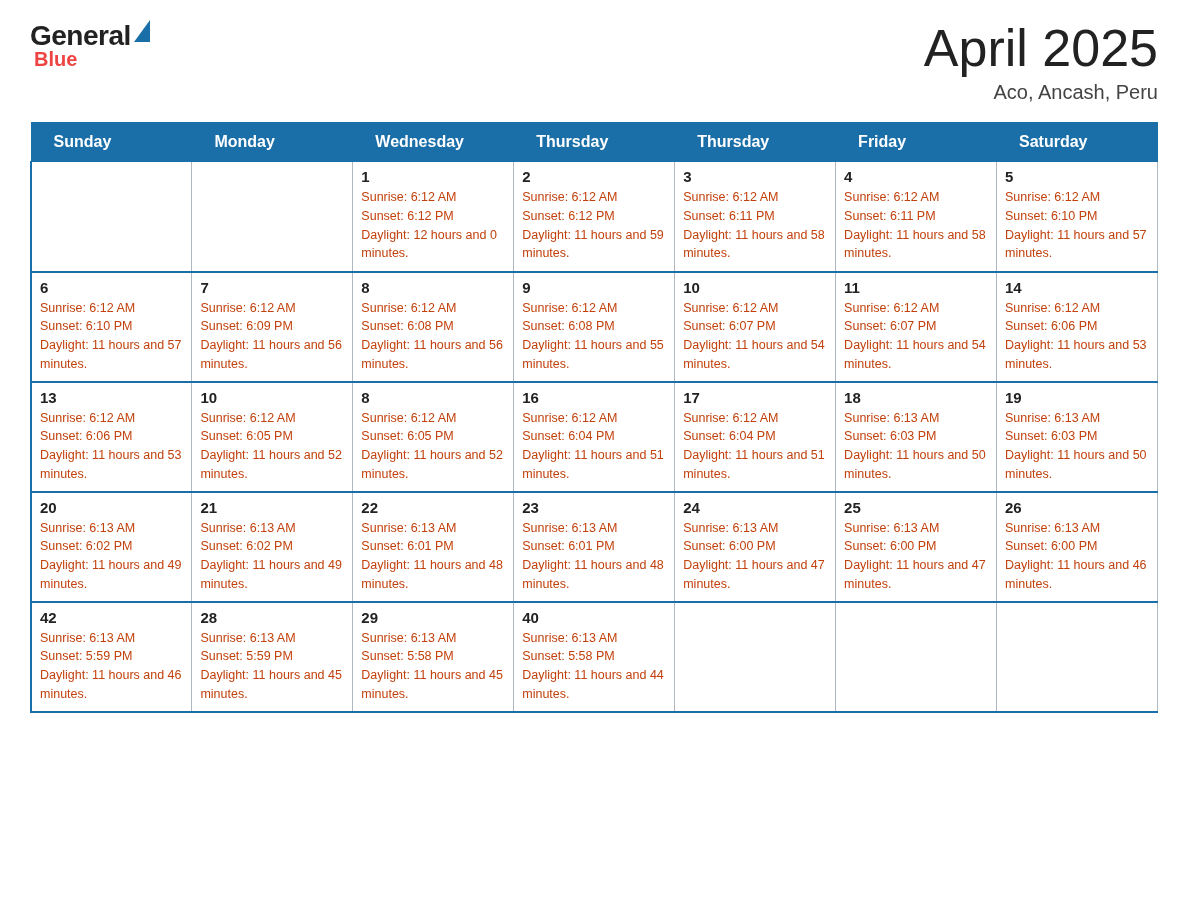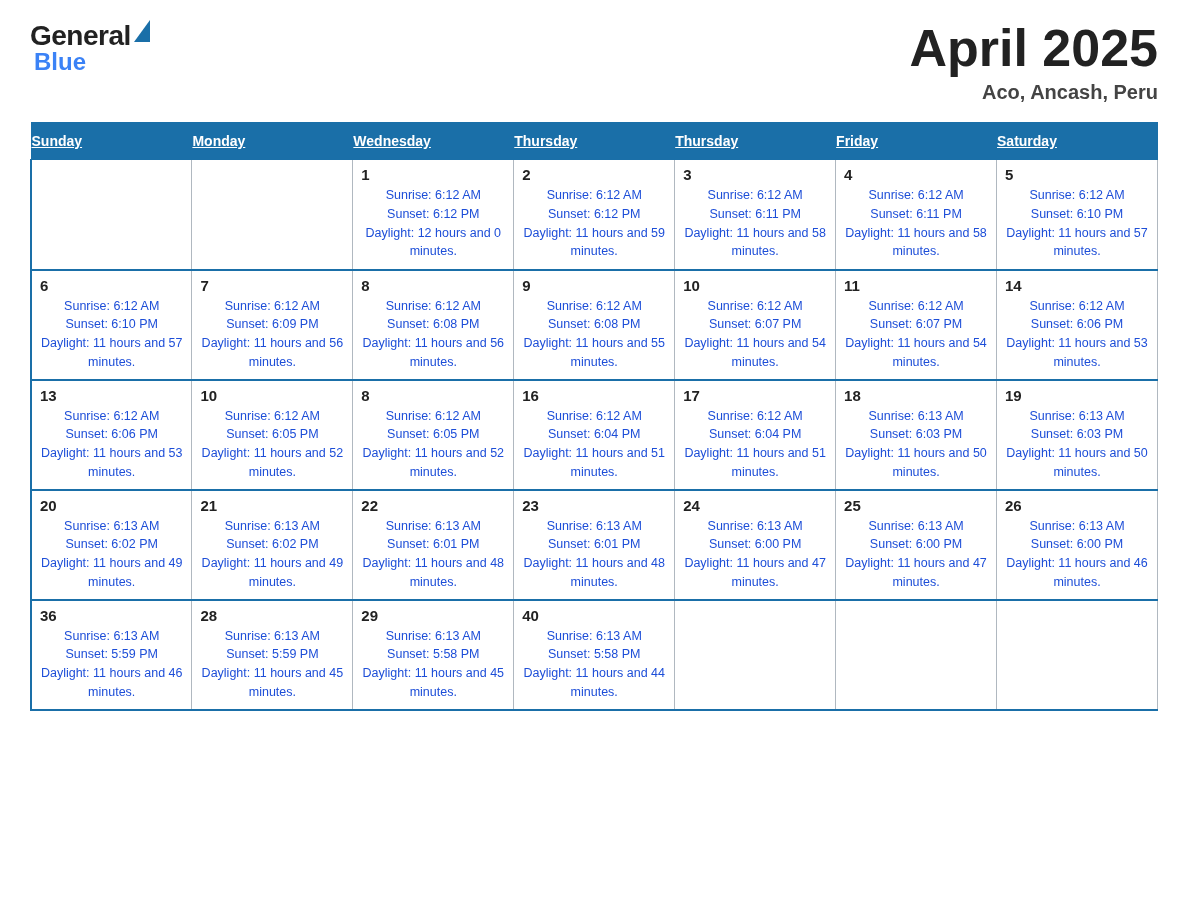--- a/index.html
+++ b/index.html
@@ -34,55 +34,53 @@
     .logo-triangle {
       width: 0;
       height: 0;
       border-left: 16px solid transparent;
       border-right: 0px solid transparent;
       border-bottom: 22px solid #1a6fa8;
       margin-left: 3px;
       margin-bottom: 2px;
     }
     .logo-blue-line {
-      font-size: 24px;
-      font-weight: bold;
-      color: #3b82f6;
+      font-size: 20px;
+      font-weight: bold;
+      color: #ef4444;
       margin-left: 4px;
       margin-top: -4px;
     }
     .title-block {
       text-align: right;
     }
     .main-title {
       font-size: 52px;
-      font-weight: bold;
+      font-weight: normal;
       color: #222;
       line-height: 1.1;
     }
     .subtitle {
       font-size: 20px;
       color: #444;
       margin-top: 4px;
-      font-weight: bold;
     }
     .calendar-table {
       width: 100%;
       border-collapse: collapse;
       table-layout: fixed;
     }
     .calendar-table thead tr th {
       background-color: #1a6fa8;
       color: #fff;
-      font-size: 14px;
-      font-weight: bold;
-      padding: 10px 0;
+      font-size: 16px;
+      font-weight: bold;
+      padding: 10px 22px;
       text-align: left;
       border: 1px solid #1a6fa8;
-      text-decoration: underline;
     }
     .calendar-table tbody tr td {
       vertical-align: top;
       border: 1px solid #b0b8c0;
       padding: 6px 8px;
       font-size: 13px;
       color: #222;
       min-height: 90px;
       height: 110px;
     }
@@ -90,23 +88,22 @@
       border-left: 2px solid #1a6fa8;
     }
     .cell-day {
       font-size: 15px;
       font-weight: bold;
       color: #222;
       margin-bottom: 3px;
     }
     .cell-info {
       font-size: 12.5px;
-      color: #1d4ed8;
+      color: #c2410c;
       line-height: 1.5;
-      text-align: center;
     }
     .empty-cell {
       background: #fff;
     }
     tbody tr {
       border-bottom: 2px solid #1a6fa8;
     }
   </style>
 </head>
 <body>
@@ -247,21 +244,21 @@
           <div class="cell-day">25</div>
           <div class="cell-info">Sunrise: 6:13 AM<br>Sunset: 6:00 PM<br>Daylight: 11 hours and 47 minutes.</div>
         </td>
         <td>
           <div class="cell-day">26</div>
           <div class="cell-info">Sunrise: 6:13 AM<br>Sunset: 6:00 PM<br>Daylight: 11 hours and 46 minutes.</div>
         </td>
       </tr>
       <tr>
         <td>
-          <div class="cell-day">36</div>
+          <div class="cell-day">42</div>
           <div class="cell-info">Sunrise: 6:13 AM<br>Sunset: 5:59 PM<br>Daylight: 11 hours and 46 minutes.</div>
         </td>
         <td>
           <div class="cell-day">28</div>
           <div class="cell-info">Sunrise: 6:13 AM<br>Sunset: 5:59 PM<br>Daylight: 11 hours and 45 minutes.</div>
         </td>
         <td>
           <div class="cell-day">29</div>
           <div class="cell-info">Sunrise: 6:13 AM<br>Sunset: 5:58 PM<br>Daylight: 11 hours and 45 minutes.</div>
         </td>

